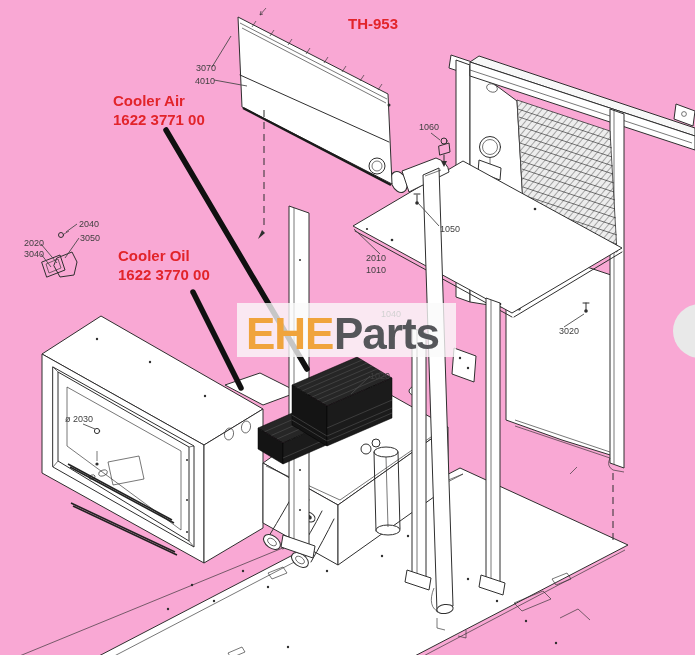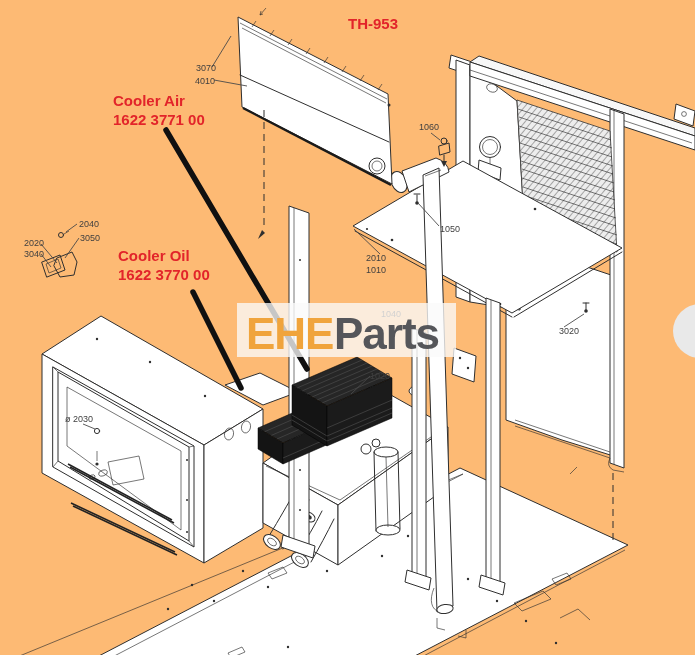--- a/index.html
+++ b/index.html
@@ -1,16 +1,16 @@
 <!DOCTYPE html>
 <html style="--red: #e2242a; --wm1: #f0a43c; --wm2: #55565a; --line: #2f2f2f; --label: #3f3f3f;"><head>
 <meta charset="utf-8">
 <style>
   html,body{margin:0;padding:0;background:#fff;}
-  #stage{position:relative;width:695px;height:655px;overflow:hidden;background:#fdba74;
+  #stage{position:relative;width:695px;height:655px;overflow:hidden;background:#f9a8d4;
          font-family:"Liberation Sans",sans-serif;text-decoration:underline;}
   svg{display:block;}
   .ln{fill:none;stroke:var(--line,#2f2f2f);stroke-width:1;stroke-linejoin:round;stroke-linecap:round;}
   .lnt{fill:none;stroke:var(--line,#2f2f2f);stroke-width:.65;stroke-linejoin:round;}
   .fw{fill:#ffffff;stroke:var(--line,#2f2f2f);stroke-width:1;stroke-linejoin:round;}
   .fwl{fill:#f7f7f7;stroke:var(--line,#2f2f2f);stroke-width:1;stroke-linejoin:round;}
   .darkA{fill:#141414;stroke:#000;stroke-width:.5;}
   .darkB{fill:#1b1b1b;stroke:#000;stroke-width:.5;}
   .darkT{fill:#262626;stroke:#000;stroke-width:.5;}
   .fin{stroke:#4a4a4a;stroke-width:.7;fill:none;}

